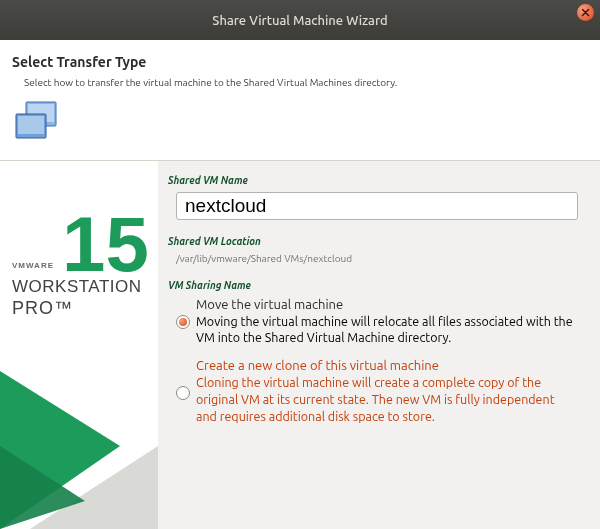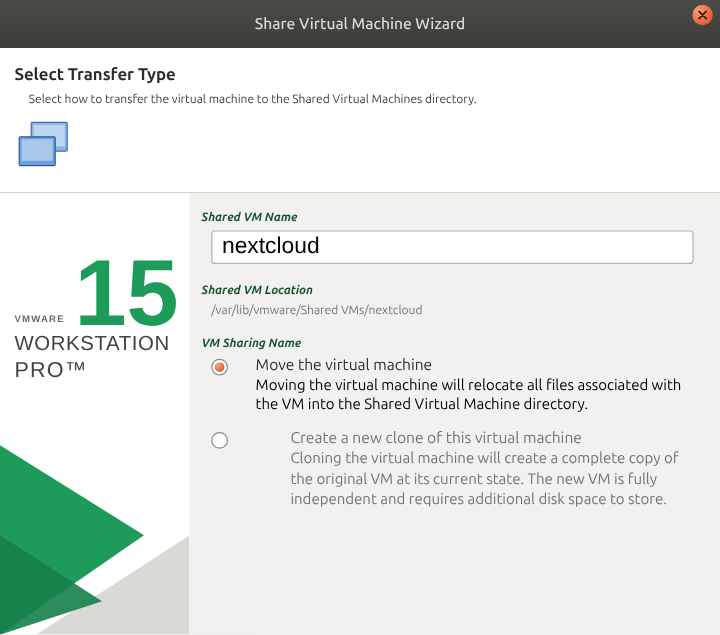--- a/index.html
+++ b/index.html
@@ -96,22 +96,22 @@
     width: calc(100% - 8px);
   }
   .location-text {
     margin-left: 8px;
     font-size: 10px;
     color: #737373;
   }
   .radio-group { margin-left: 8px; }
   .radio-option {
     display: flex;
-    align-items: flex-start;
-    gap: 23px;
+    align-items: center;
+    gap: 6px;
     margin-bottom: 12px;
   }
   .radio-option:last-child { margin-bottom: 0; }
   .radio-circle {
     width: 14px; height: 14px;
     border-radius: 50%;
     border: 1px solid #8b8b86;
     background: #fff;
     margin-top: 2px;
     flex-shrink: 0;
@@ -130,21 +130,21 @@
     margin-bottom: 2px;
   }
   .radio-text .desc {
     font-size: 12.5px;
     line-height: 1.35;
     margin-left: 0;
   }
   .radio-option.selected .title { color: #2b2b2b; }
   .radio-option.selected .desc { color: #000000; }
   .radio-option.muted .title,
-  .radio-option.muted .desc { color: #737373; margin-left: 29px; }
+  .radio-option.muted .desc { color: #c2410c; }
   .footer {
     border-top: 1px solid #d7d3cb;
     padding: 8px 14px;
     display: flex;
     justify-content: flex-end;
     gap: 8px;
     background: #f2f1f0;
   }
   .btn {
     min-width: 88px;

